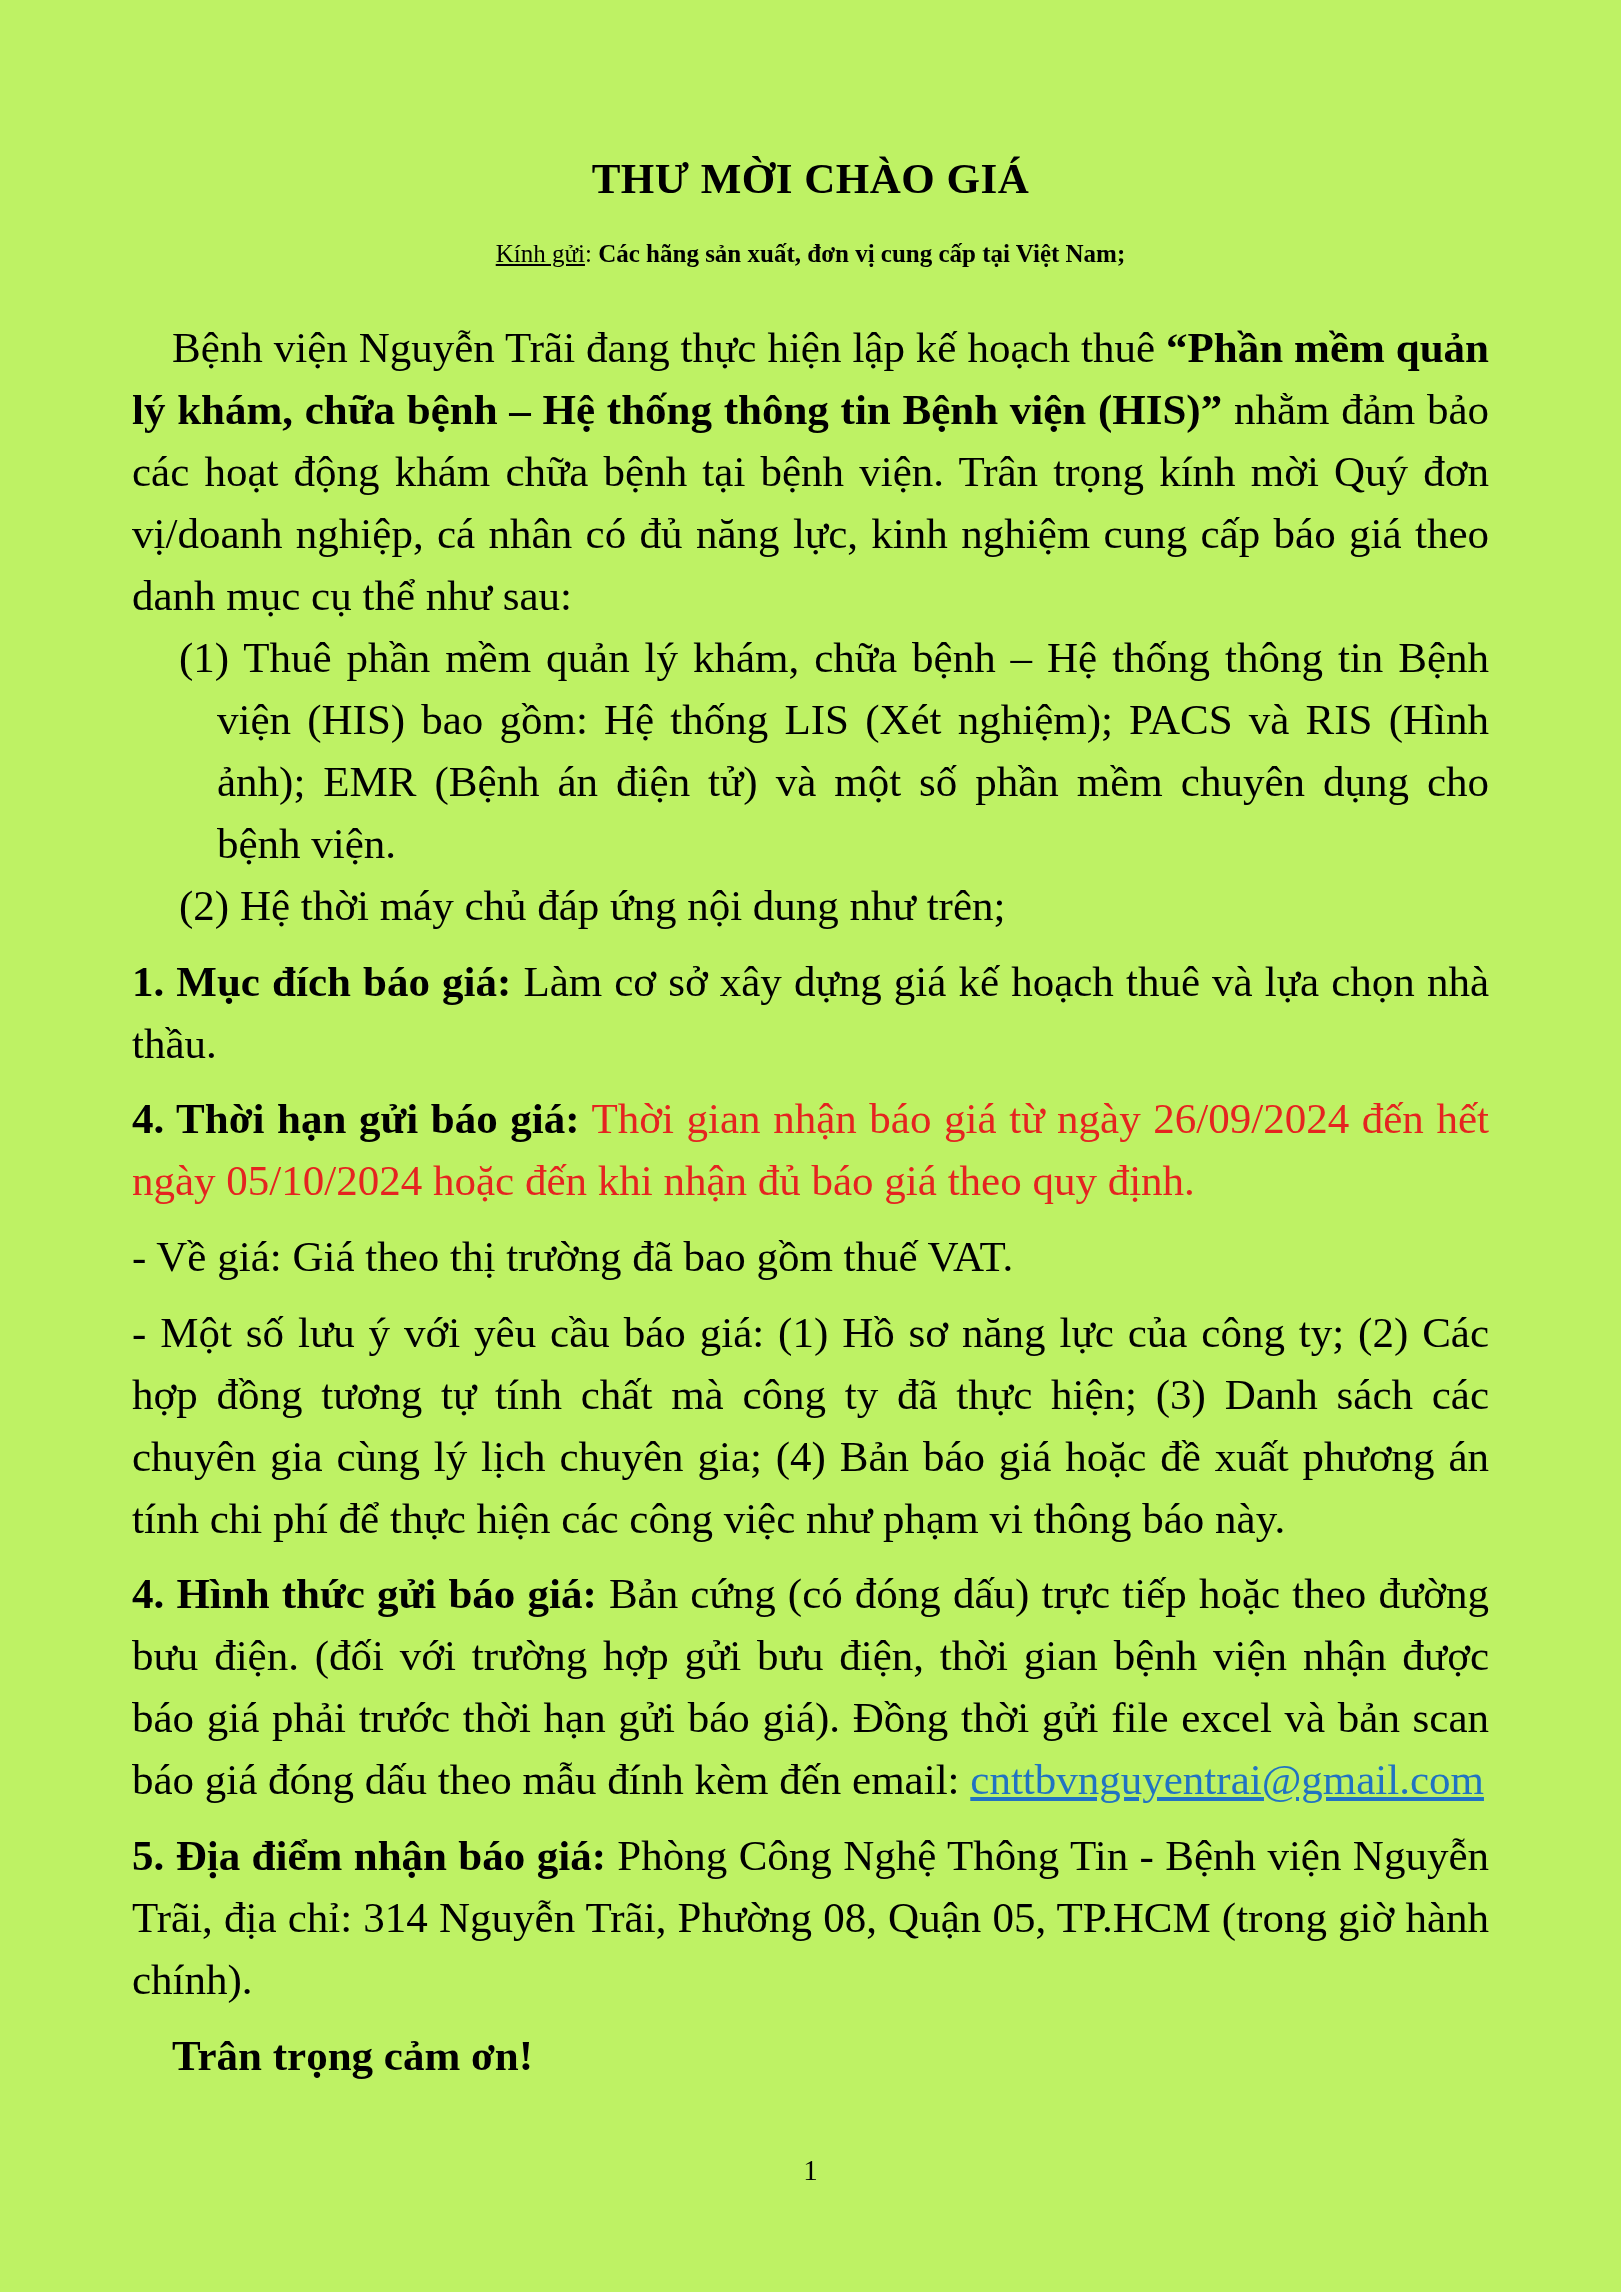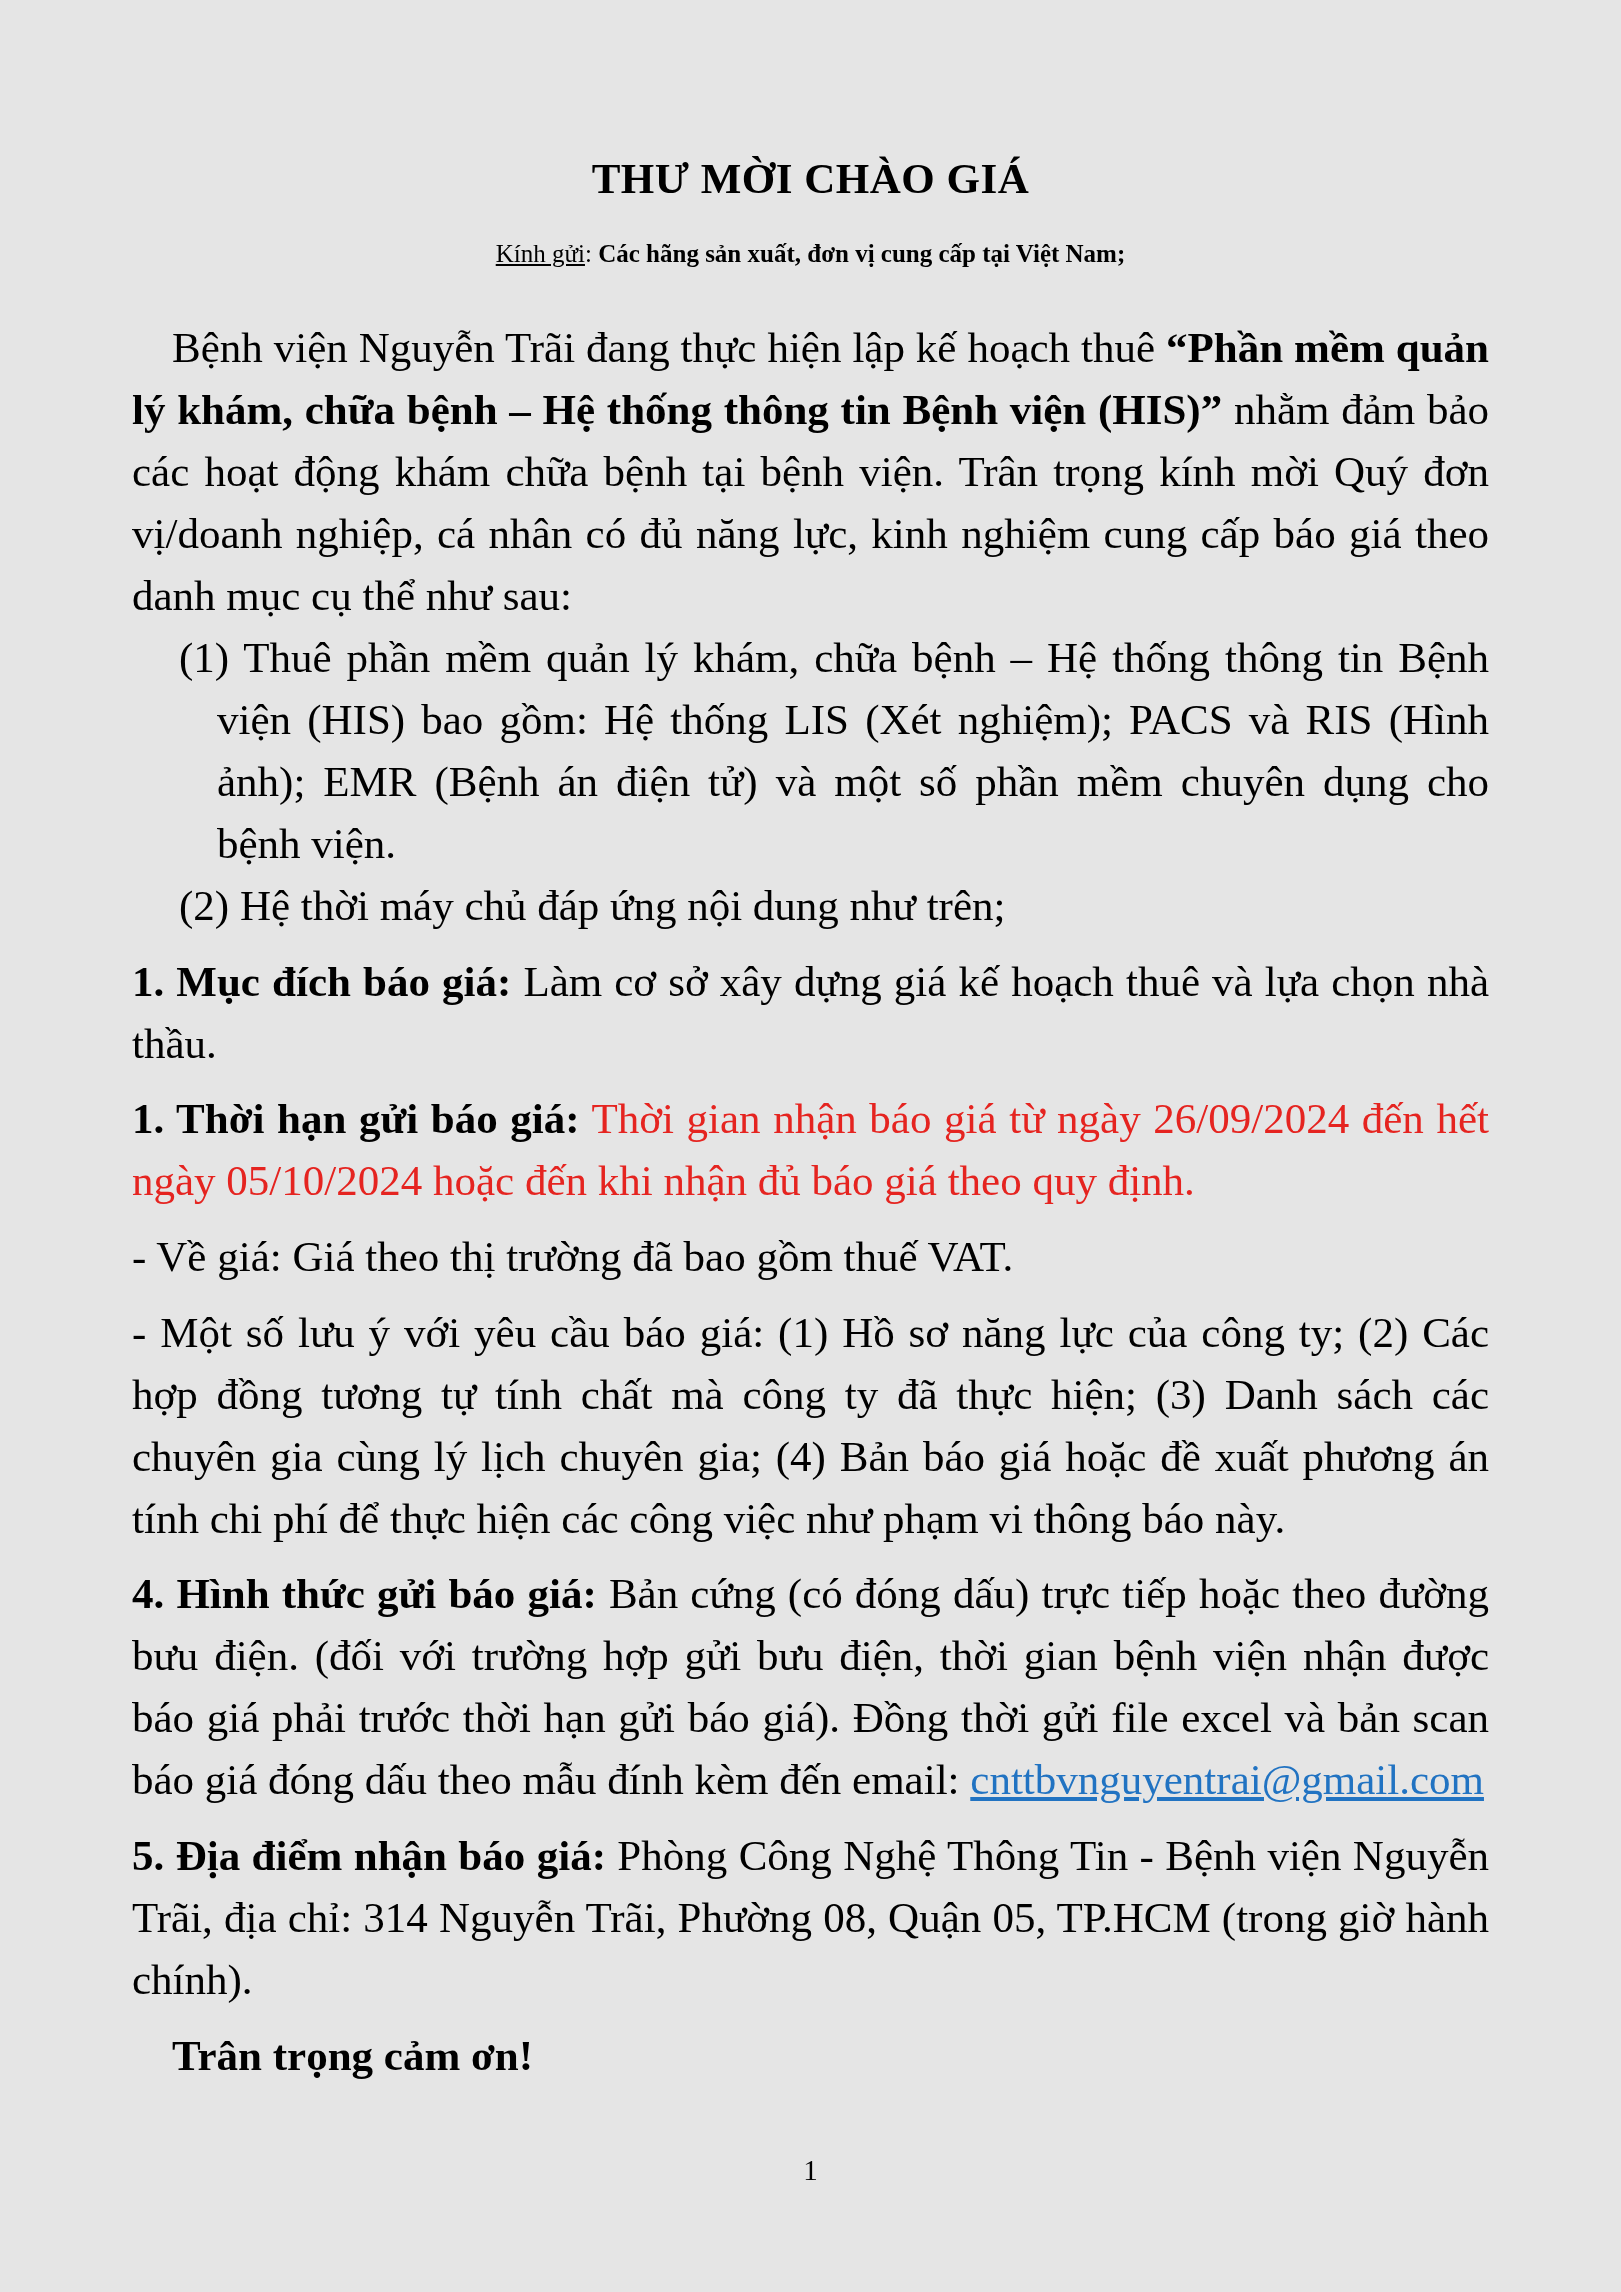--- a/index.html
+++ b/index.html
@@ -5,21 +5,21 @@
   :root {
     --red: #e52420;
     --link: #2173c2;
   }
   * { box-sizing: border-box; }
   html, body { margin: 0; padding: 0; background: #ffffff; }
   .page {
     position: relative;
     width: 1621px;
     height: 2293px;
-    background: #e5e5e5;
+    background: #bef264;
     color: #000000;
     font-family: "Liberation Serif", "DejaVu Serif", serif;
     padding: 155px 132px 0 132px;
     overflow: hidden;
   }
   .title {
     margin: 0 0 29px 0;
     text-align: center;
     font-size: 43px;
     line-height: 47px;
@@ -73,21 +73,21 @@
   <p class="salutation"><span class="u">Kính gửi</span><span>: </span><strong>Các hãng sản xuất, đơn vị cung cấp tại Việt Nam;</strong></p>
 
   <p class="body indent tight"><span>Bệnh viện Nguyễn Trãi đang thực hiện lập kế hoạch thuê </span><strong>“Phần mềm quản lý khám, chữa bệnh – Hệ thống thông tin Bệnh viện (HIS)”</strong><span> nhằm đảm bảo các hoạt động khám chữa bệnh tại bệnh viện. Trân trọng kính mời Quý đơn vị/doanh nghiệp, cá nhân có đủ năng lực, kinh nghiệm cung cấp báo giá theo danh mục cụ thể như sau:</span></p>
 
   <p class="body list-item"><span>(1) </span><span>Thuê phần mềm quản lý khám, chữa bệnh – Hệ thống thông tin Bệnh viện (HIS) bao gồm: Hệ thống LIS (Xét nghiệm); PACS và RIS (Hình ảnh); EMR (Bệnh án điện tử) và một số phần mềm chuyên dụng cho bệnh viện.</span></p>
 
   <p class="body list-item"><span>(2) </span><span>Hệ thời máy chủ đáp ứng nội dung như trên;</span></p>
 
   <p class="body" style="margin-top:13.7px;"><strong>1. Mục đích báo giá:</strong><span> Làm cơ sở xây dựng giá kế hoạch thuê và lựa chọn nhà thầu.</span></p>
 
-  <p class="body"><strong>1. Thời hạn gửi báo giá:</strong><span class="red"> Thời gian nhận báo giá từ ngày 26/09/2024 đến hết ngày 05/10/2024 hoặc đến khi nhận đủ báo giá theo quy định.</span></p>
+  <p class="body"><strong>4. Thời hạn gửi báo giá:</strong><span class="red"> Thời gian nhận báo giá từ ngày 26/09/2024 đến hết ngày 05/10/2024 hoặc đến khi nhận đủ báo giá theo quy định.</span></p>
 
 
   <p class="body">- Về giá: Giá theo thị trường đã bao gồm thuế VAT.</p>
 
   <p class="body">- Một số lưu ý với yêu cầu báo giá: (1) Hồ sơ năng lực của công ty; (2) Các hợp đồng tương tự tính chất mà công ty đã thực hiện; (3) Danh sách các chuyên gia cùng lý lịch chuyên gia; (4) Bản báo giá hoặc đề xuất phương án tính chi phí để thực hiện các công việc như phạm vi thông báo này.</p>
 
   <p class="body"><strong>4. Hình thức gửi báo giá:</strong><span> Bản cứng (có đóng dấu) trực tiếp hoặc theo đường bưu điện. (đối với trường hợp gửi bưu điện, thời gian bệnh viện nhận được báo giá phải trước thời hạn gửi báo giá). Đồng thời gửi file excel và bản scan báo giá đóng dấu theo mẫu đính kèm đến email: </span><a class="email">cnttbvnguyentrai@gmail.com</a></p>
 
   <p class="body"><strong>5. Địa điểm nhận báo giá:</strong><span> Phòng Công Nghệ Thông Tin - Bệnh viện Nguyễn Trãi, địa chỉ: 314 Nguyễn Trãi, Phường 08, Quận 05, TP.HCM (trong giờ hành chính).</span></p>
 

